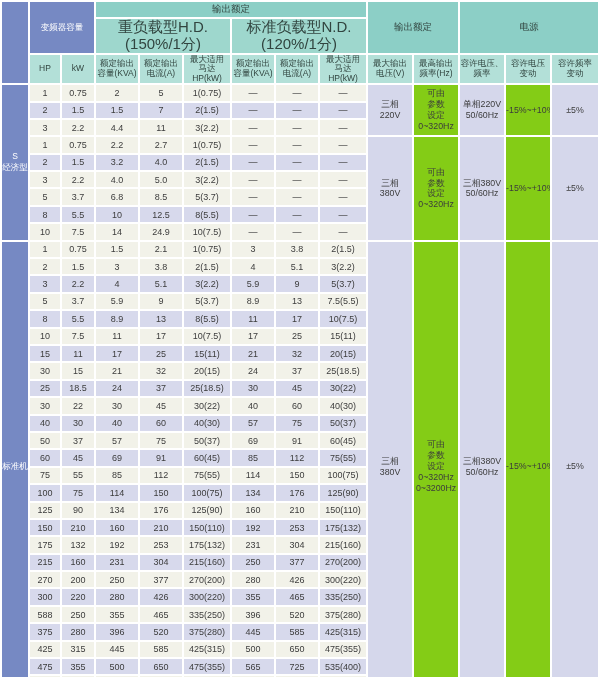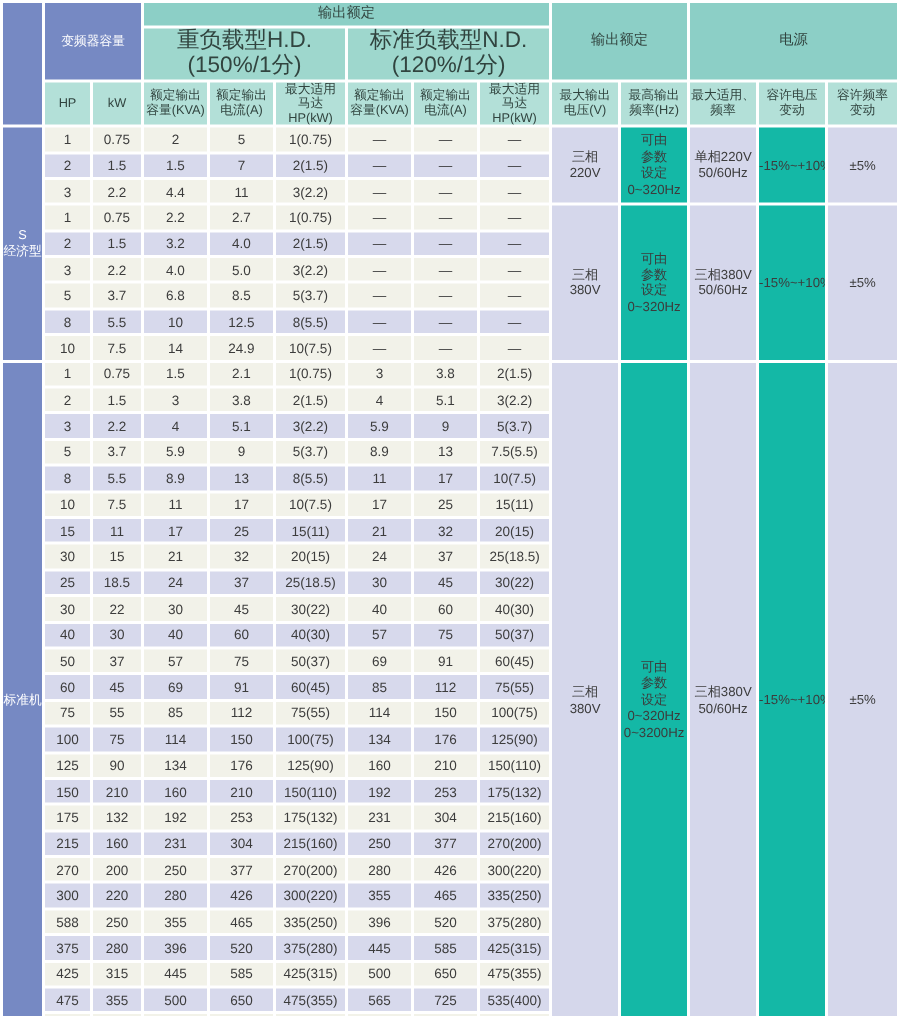--- a/index.html
+++ b/index.html
@@ -25,21 +25,21 @@
   .r2{height:13px;font-size:15px;}
   .r3{height:28px;font-size:8.5px;}
   tbody td{height:15.4px;font-size:9px;}
   .blue{background:#7689c3;color:#ffffff;font-size:8.5px;}
   .teal1{background:#8ccfc6;}
   .teal2{background:#9ed7cd;}
   .teal3{background:#b3e0d8;}
   .cream{background:#f2f2e9;}
   .lav{background:#d7d9ec;}
   .spec-l{background:#d5d7eb;}
-  .spec-c{background:#14b8a6;}
+  .spec-c{background:#84cc16;}
   .spec{font-size:8.8px;line-height:1.25;}
   .label-cell{font-size:8.5px;line-height:1.3;}
 </style>
 </head>
 <body>
 
 <table>
   <colgroup>
     <col style="width:26px">
       <col style="width:30px">
@@ -80,21 +80,21 @@
       <th class="teal3">额定输出
 容量(KVA)</th>
       <th class="teal3">额定输出
 电流(A)</th>
       <th class="teal3">最大适用
 马达HP(kW)</th>
       <th class="teal3">最大输出
 电压(V)</th>
       <th class="teal3">最高输出
 频率(Hz)</th>
-      <th class="teal3">最大适用、
+      <th class="teal3">容许电压、
 频率</th>
       <th class="teal3">容许电压
 变动</th>
       <th class="teal3">容许频率
 变动</th>
     </tr>
   </thead>
   <tbody>
       <tr>
         <td class="blue label-cell" rowspan="9">S

